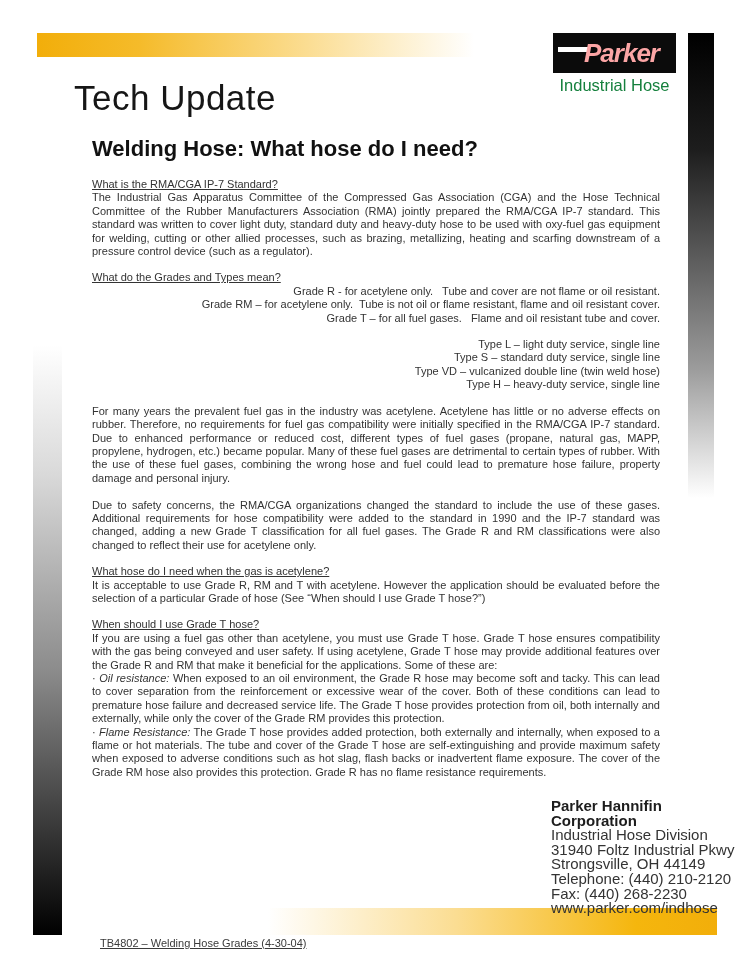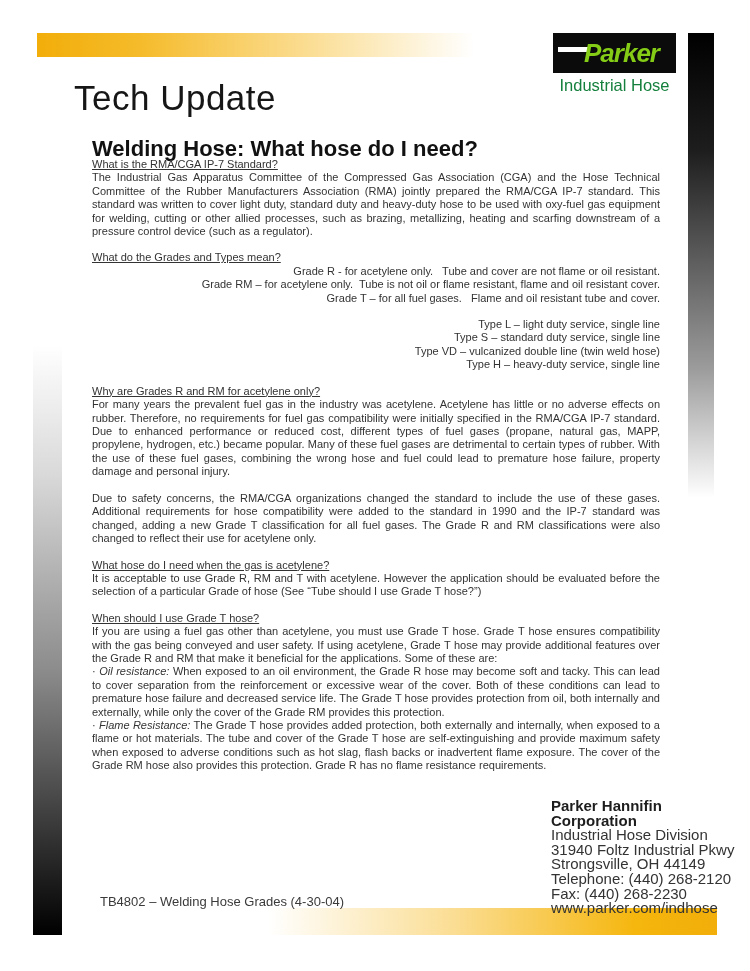--- a/index.html
+++ b/index.html
@@ -33,63 +33,63 @@
   
   .logo-box {
     position: absolute; left: 553px; top: 33px; width: 123px; height: 40px;
     background: #0b0b0b;
     display: flex; align-items: center; justify-content: flex-start;
   }
   .logo-dash {
     width: 30px; height: 5px; background: #ffffff; margin-left: 5px; margin-top: -7px;
   }
   .logo-text {
-    color: #84cc16; font-style: italic; font-weight: bold;
+    color: #fca5a5; font-style: italic; font-weight: bold;
     font-size: 26px; letter-spacing: -1px; margin-left: -4px;
   }
   .logo-subtitle {
     position: absolute; left: 553px; top: 76px; width: 123px;
     text-align: center; font-size: 16.5px; color: #15803d; white-space: nowrap;
   }
 
   .page-title {
     position: absolute; left: 74px; top: 78px;
     font-size: 35px; color: #161616; letter-spacing: 0.5px;
   }
 
   .article-heading {
     position: absolute; left: 92px; top: 136px;
     font-size: 22px; font-weight: bold; color: #111111;
   }
 
   
   .content {
-    position: absolute; left: 92px; top: 158px; width: 568px;
+    position: absolute; left: 92px; top: 178px; width: 568px;
     font-size: 11px; line-height: 13.4px; color: #333333;
   }
   .section { margin: 0 0 13px 0; }
   .section-heading {
     text-decoration: underline; margin: 0; font-size: 11px; color: #333333;
   }
   .content p { margin: 0; text-align: justify; }
   .content .lines div { white-space: pre-wrap; text-align: right; }
   .gap { height: 13px; }
   .para-gap { margin-top: 13.4px !important; }
   .it { font-style: italic; }
 
   
   .footer-address {
     position: absolute; left: 551px; top: 799px; width: 185px;
     font-size: 15px; line-height: 14.6px; color: #333333;
   }
   .footer-company { font-weight: bold; color: #1d1d1d; }
 
   .doc-id {
-    position: absolute; left: 100px; top: 894px;
-    font-size: 13px; color: #3a3a3a;
+    position: absolute; left: 100px; top: 937px;
+    font-size: 11px; color: #3a3a3a; text-decoration: underline;
   }
 </style>
 </head>
 <body>
 
 <div class="bar-top-gold"></div>
 <div class="bar-right-black"></div>
 <div class="bar-left-black"></div>
 <div class="bar-bottom-gold"></div>
 
@@ -119,42 +119,41 @@
     <div class="gap"></div>
     <div class="lines">
       <div>Type L – light duty service, single line</div>
       <div>Type S – standard duty service, single line</div>
       <div>Type VD – vulcanized double line (twin weld hose)</div>
       <div>Type H – heavy-duty service, single line</div>
     </div>
   </div>
 
   <div class="section">
-    <div class="section-heading">Why are Grades R and RM for acetylene only?</div>
     <p>For many years the prevalent fuel gas in the industry was acetylene.  Acetylene has little or no adverse effects on rubber.  Therefore, no requirements for fuel gas compatibility were initially specified in the RMA/CGA IP-7 standard.  Due to enhanced performance or reduced cost, different types of fuel gases (propane, natural gas, MAPP, propylene, hydrogen, etc.) became popular.  Many of these fuel gases are detrimental to certain types of rubber.  With the use of these fuel gases, combining the wrong hose and fuel could lead to premature hose failure, property damage and personal injury.</p>
     <p class="para-gap">Due to safety concerns, the RMA/CGA organizations changed the standard to include the use of these gases.  Additional requirements for hose compatibility were added to the standard in 1990 and the IP-7 standard was changed, adding a new Grade T classification for all fuel gases.  The Grade R and RM classifications were also changed to reflect their use for acetylene only.</p>
   </div>
 
   <div class="section">
     <div class="section-heading">What hose do I need when the gas is acetylene?</div>
-    <p>It is acceptable to use Grade R, RM and T with acetylene.  However the application should be evaluated before the selection of a particular Grade of hose (See “Tube should I use Grade T hose?”)</p>
+    <p>It is acceptable to use Grade R, RM and T with acetylene.  However the application should be evaluated before the selection of a particular Grade of hose (See “When should I use Grade T hose?”)</p>
   </div>
 
   <div class="section">
     <div class="section-heading">When should I use Grade T hose?</div>
     <p>If you are using a fuel gas other than acetylene, you must use Grade T hose.  Grade T hose ensures compatibility with the gas being conveyed and user safety.  If using acetylene, Grade T hose may provide additional features over the Grade R and RM that make it beneficial for the applications.  Some of these are:</p>
     <p><span>· </span><span class="it">Oil resistance:</span><span>  When exposed to an oil environment, the Grade R hose may become soft and tacky.  This can lead to cover separation from the reinforcement or excessive wear of the cover.  Both of these conditions can lead to premature hose failure and decreased service life.  The Grade T hose provides protection from oil, both internally and externally, while only the cover of the Grade RM provides this protection.</span></p>
     <p><span>· </span><span class="it">Flame Resistance:</span><span>  The Grade T hose provides added protection, both externally and internally, when exposed to a flame or hot materials.  The tube and cover of the Grade T hose are self-extinguishing and provide maximum safety when exposed to adverse conditions such as hot slag, flash backs or inadvertent flame exposure.  The cover of the Grade RM hose also provides this protection.  Grade R has no flame resistance requirements.</span></p>
   </div>
 
 </div>
 
 <div class="footer-address">
   <div class="footer-company">Parker Hannifin Corporation</div>
   <div>Industrial Hose Division</div>
   <div>31940 Foltz Industrial Pkwy</div>
   <div>Strongsville, OH 44149</div>
-  <div>Telephone: (440) 268-2120</div>
+  <div>Telephone: (440) 210-2120</div>
   <div>Fax: (440) 268-2230</div>
   <div>www.parker.com/indhose</div>
 </div>
 
 <div class="doc-id">TB4802 – Welding Hose Grades (4-30-04)</div>
 
 </body></html>

